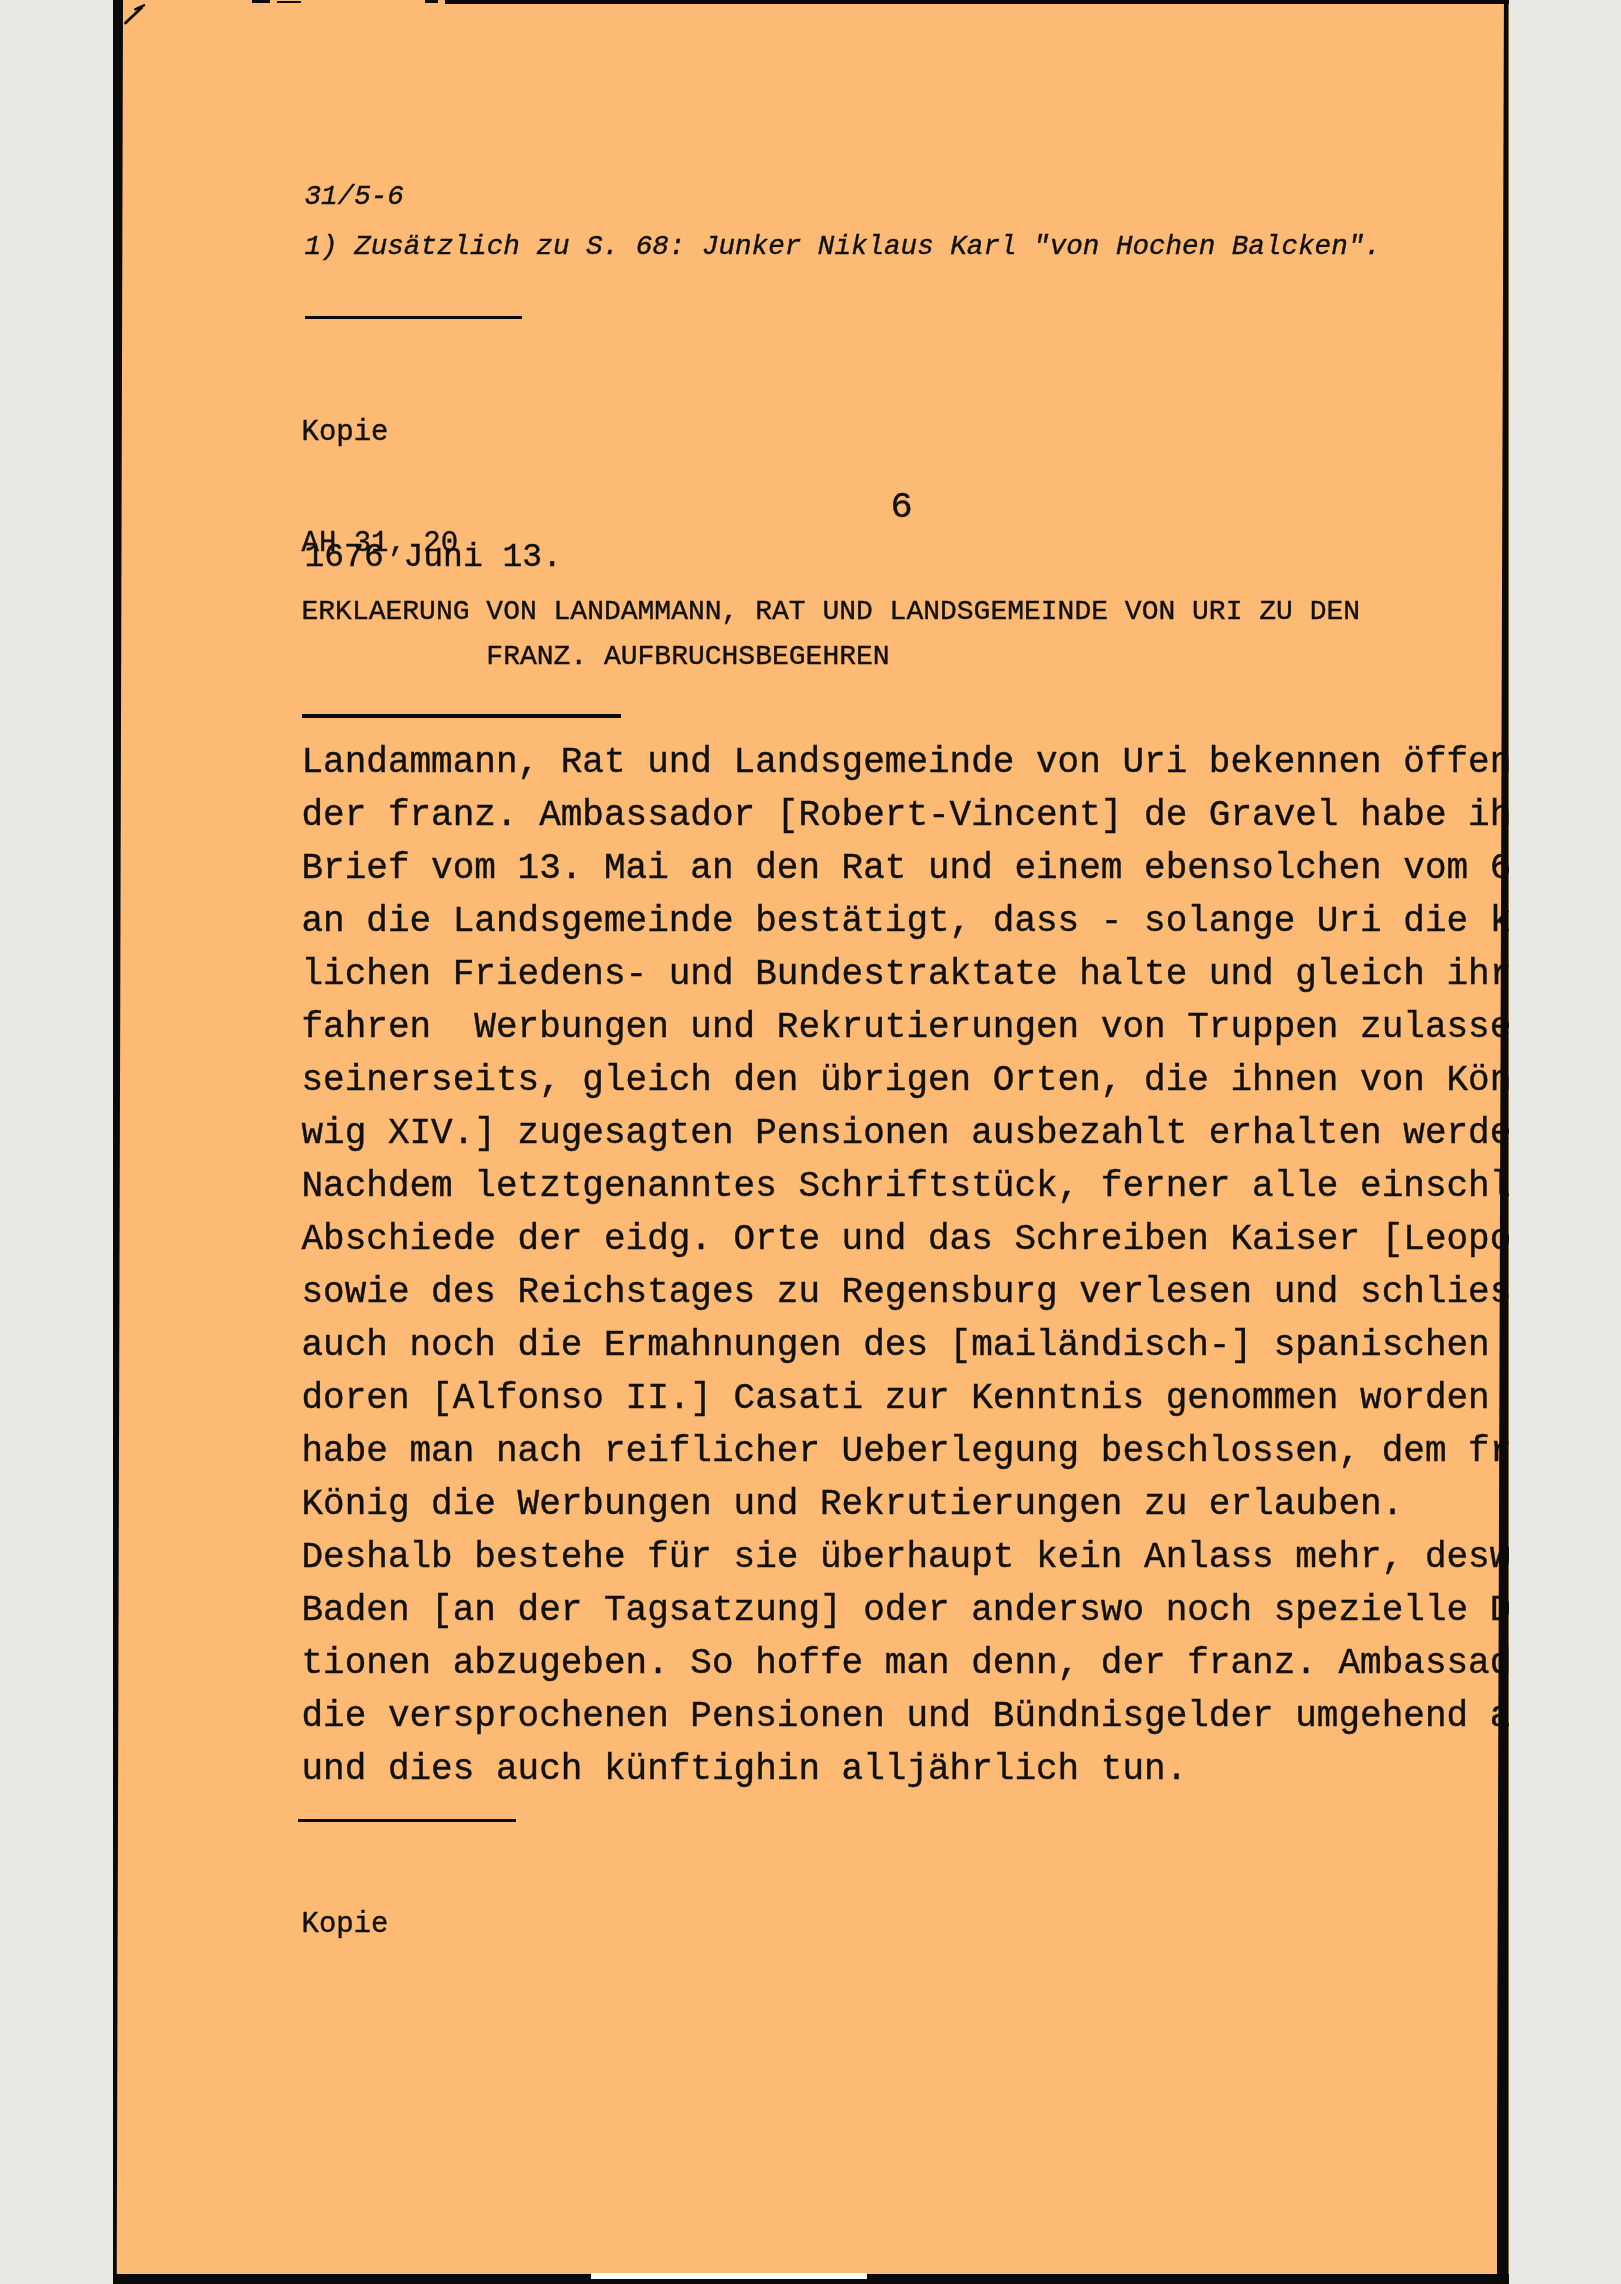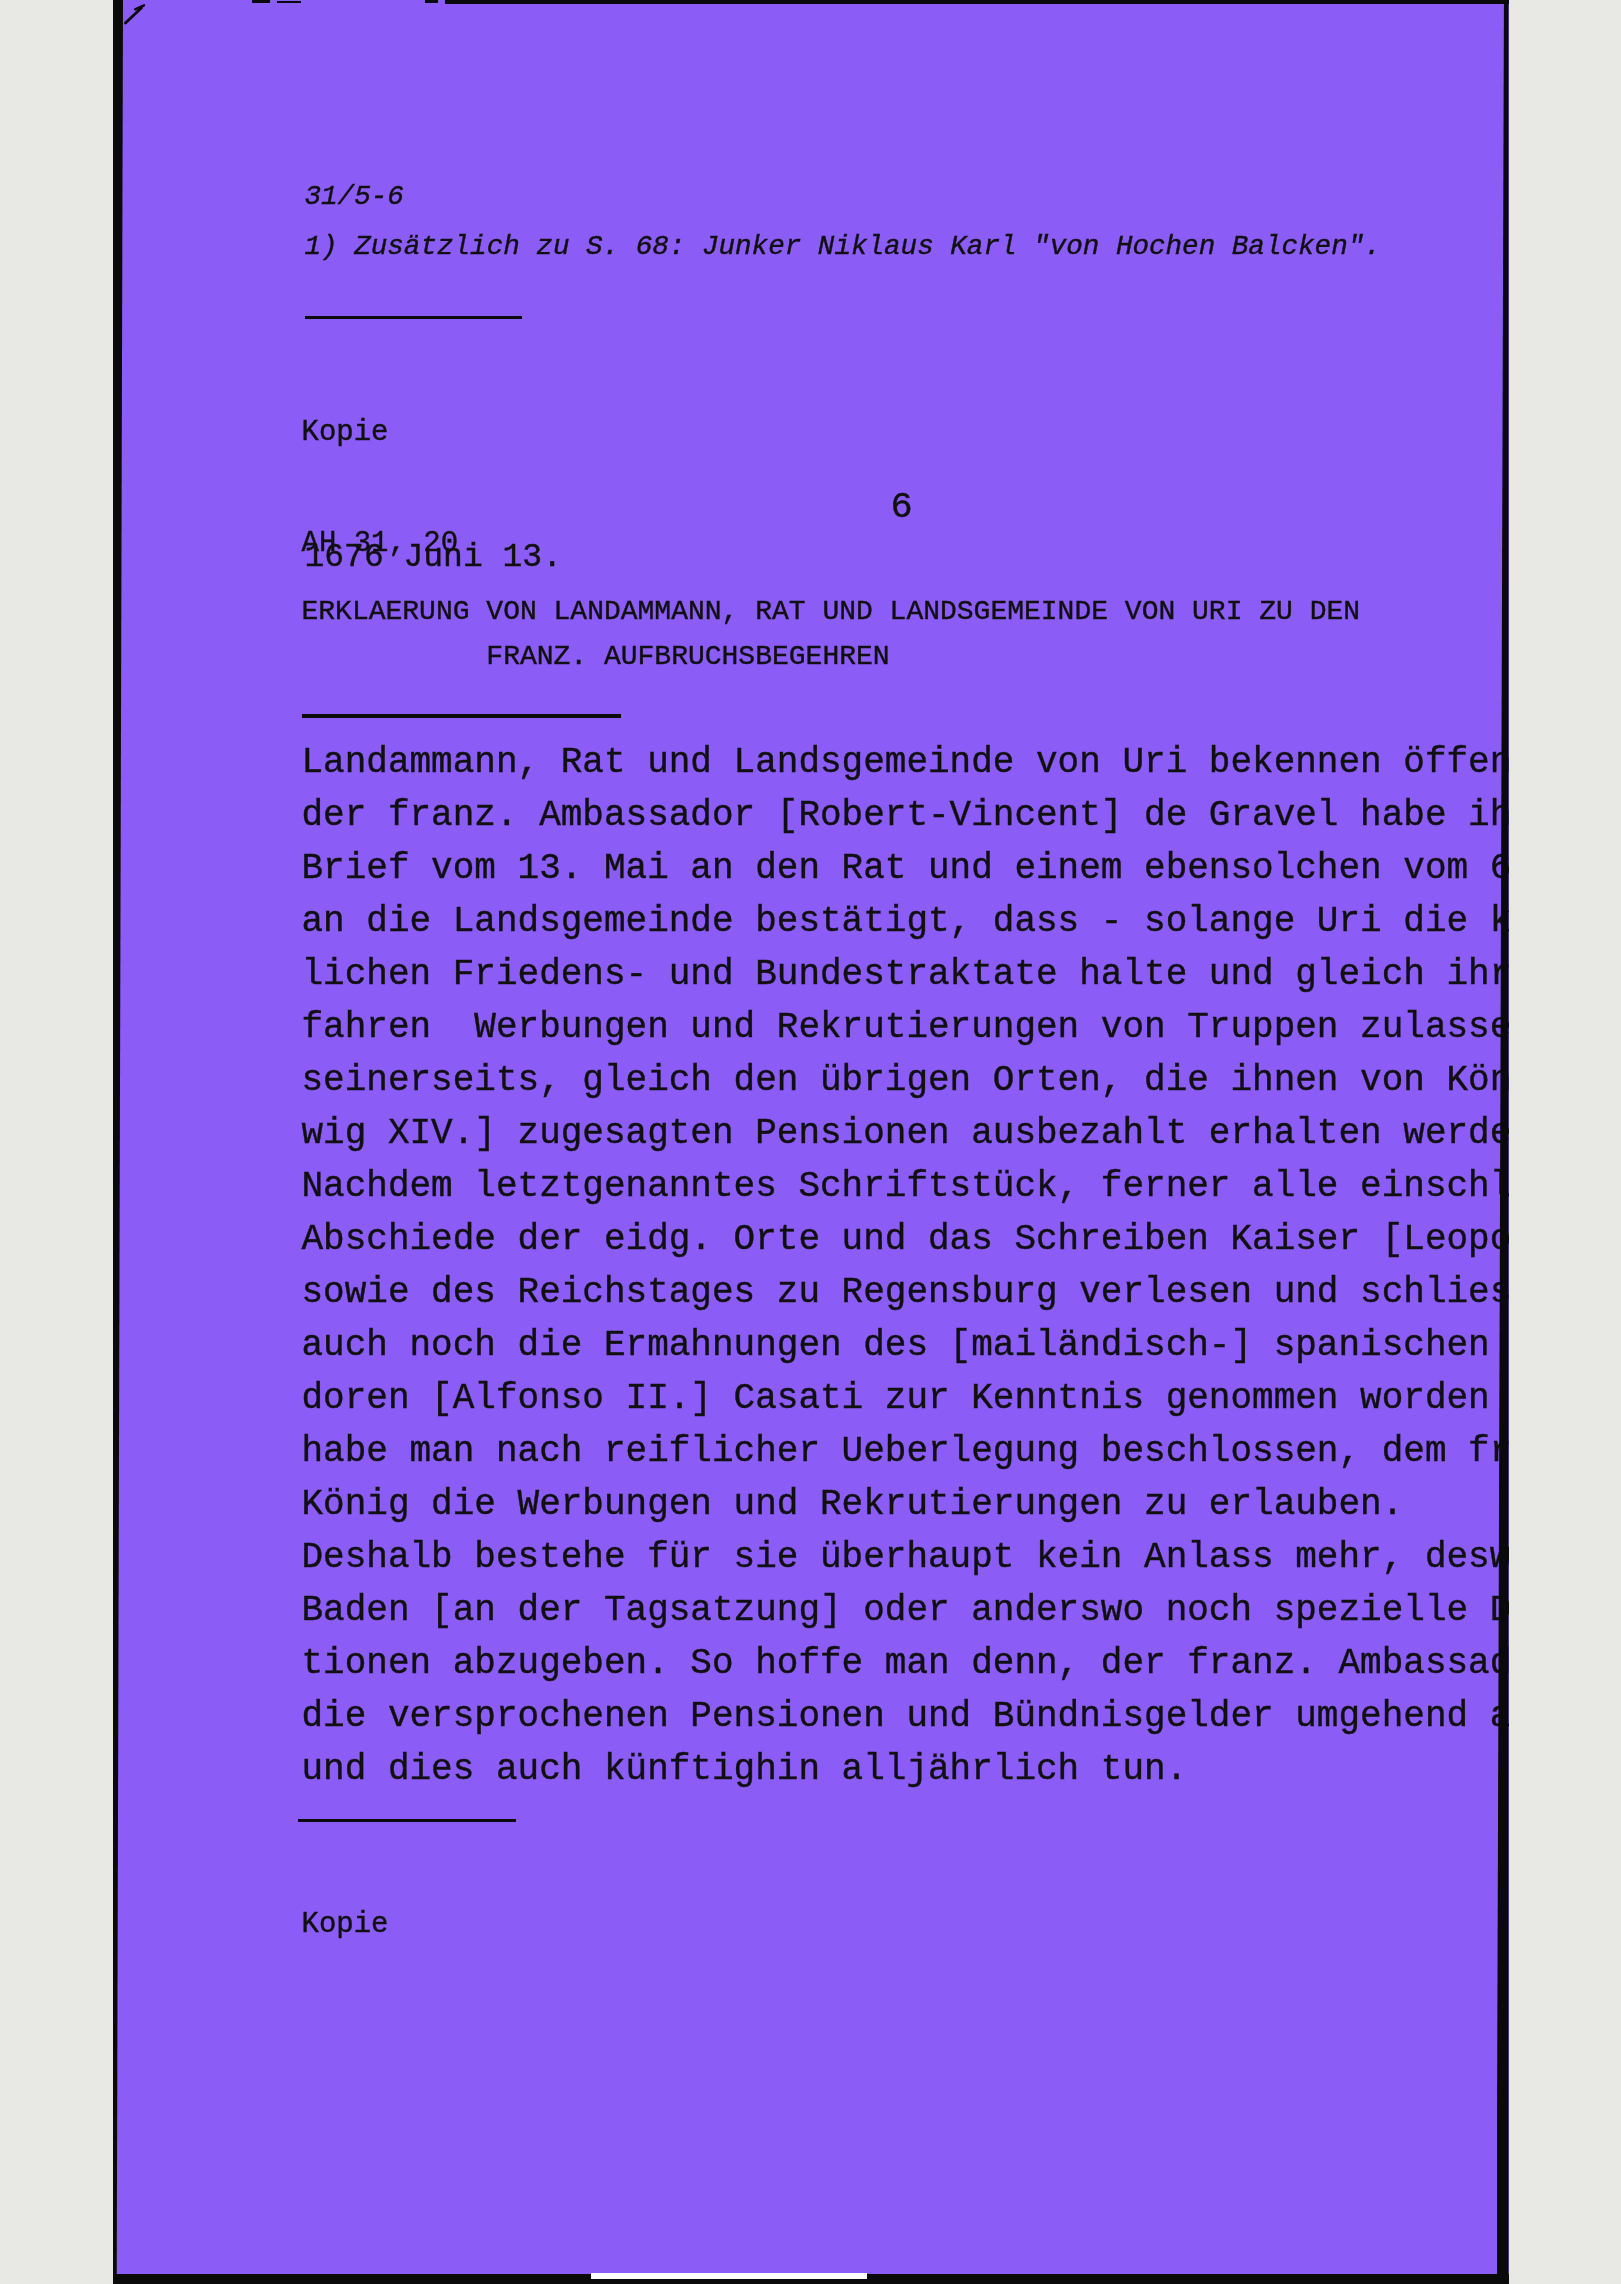--- a/index.html
+++ b/index.html
@@ -1,21 +1,21 @@
 <!DOCTYPE html>
 <html style="font-size:13px"><head>
 <meta charset="utf-8">
 <style>
   html, body { margin: 0; padding: 0; background: #e8e8e4; }
   .page {
     position: relative;
     width: 1396px;
     height: 2284px;
     margin: 0 auto;
-    background: #8b5cf6;
+    background: #fdba74;
     overflow: hidden;
     color: #111;
     font-family: "Liberation Mono", "DejaVu Sans Mono", monospace;
   }
   .typewriter {
     position: absolute;
     color: #101010;
     -webkit-text-stroke: 0.4px #101010;
     white-space: pre;
   }

